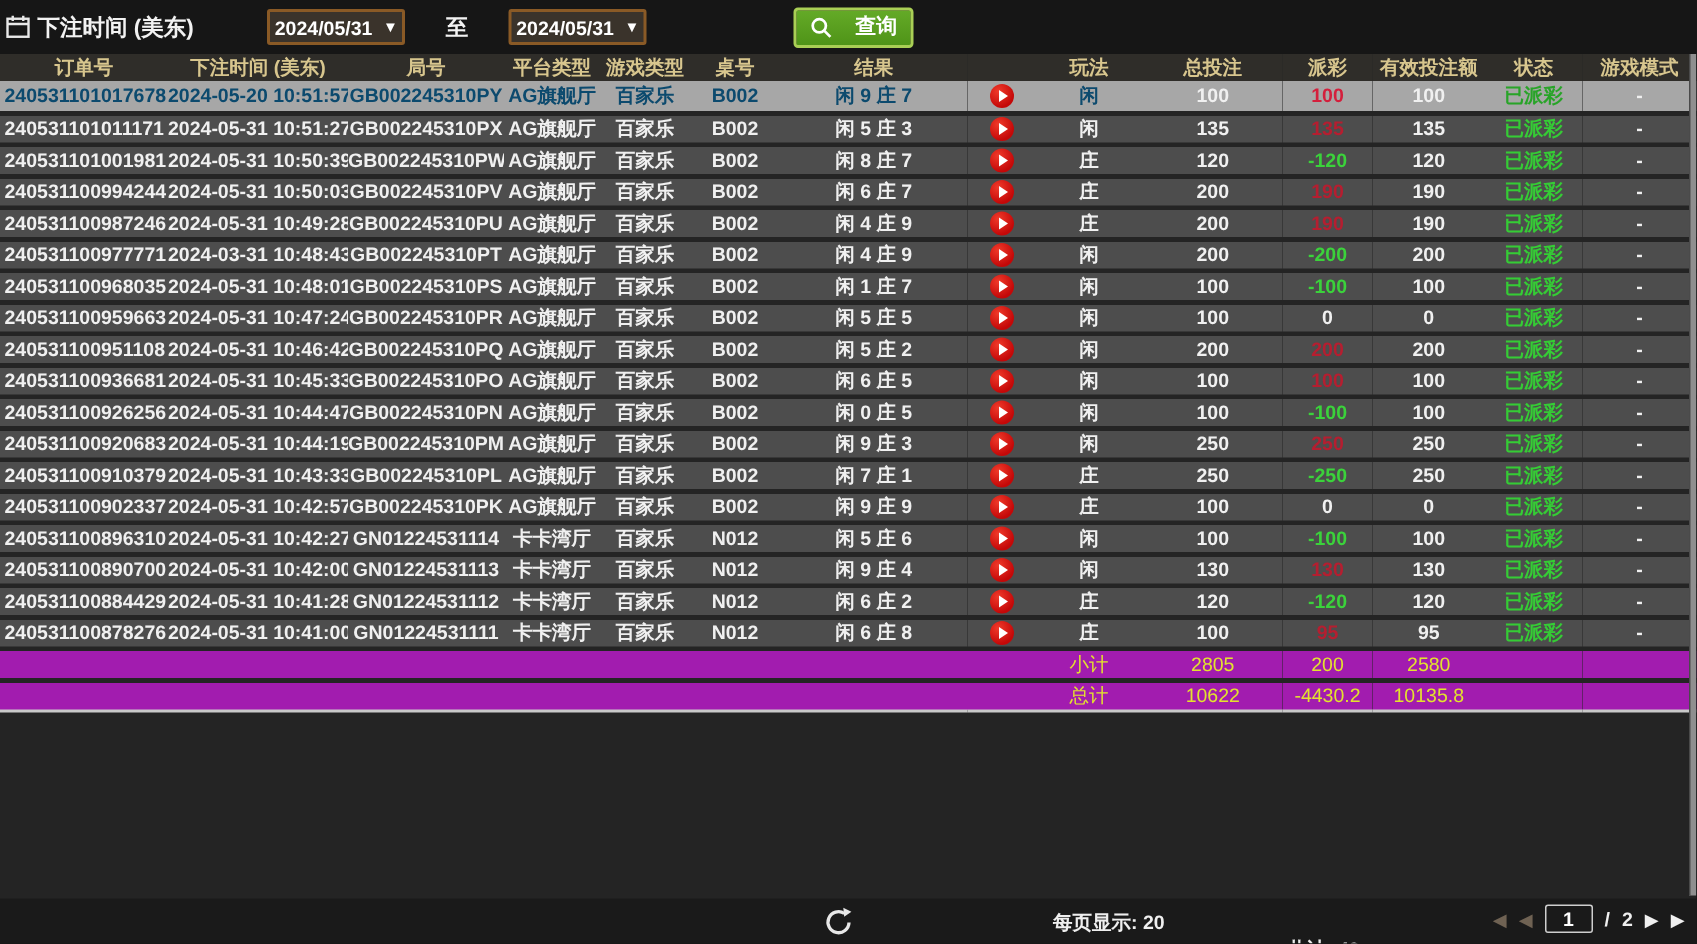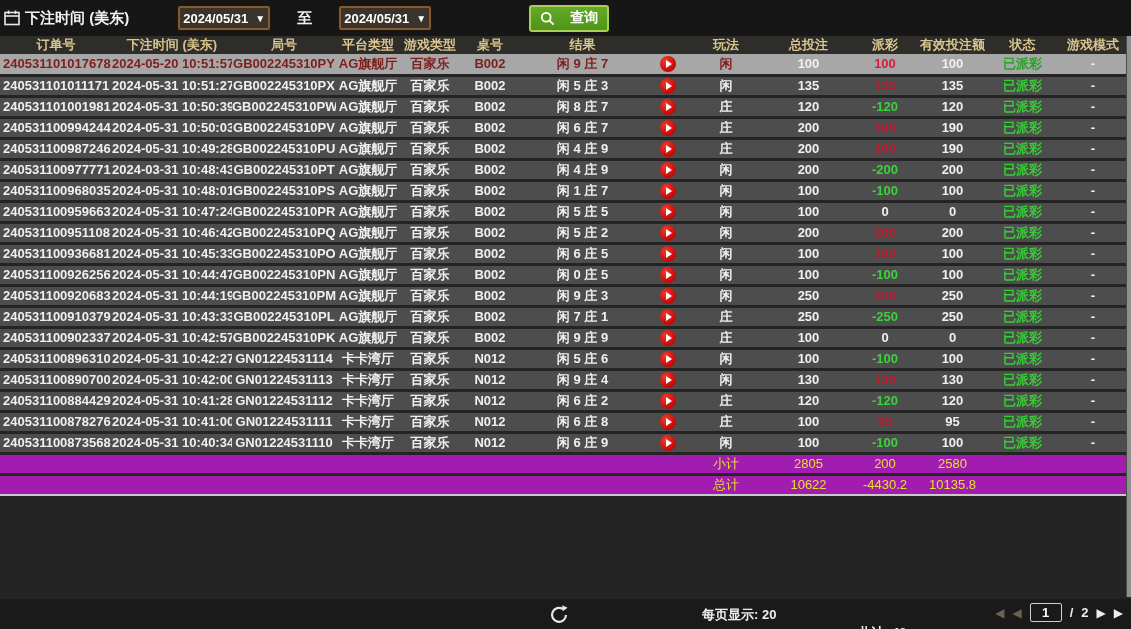--- a/index.html
+++ b/index.html
@@ -25,21 +25,21 @@
   
   table { width:1131px; border-collapse:collapse; table-layout:fixed; background:#242424; }
   col.c0{width:112px} col.c1{width:120px} col.c2{width:104px} col.c3{width:64px} col.c4{width:60px}
   col.c5{width:60px} col.c6{width:125px} col.c7{width:45px} col.c8{width:72px} col.c9{width:93px}
   col.c10{width:60px} col.c11{width:75px} col.c12{width:65px} col.c13{width:76px}
   thead th { height:18px; background:#2f2d29; color:#d8c68e; font-size:13px; font-weight:bold; text-align:center; }
   tbody td { height:21px; background:#4d4d4d; color:#f0f0f0; font-size:13px; font-weight:600;
     text-align:center; border-bottom:3px solid #242424; white-space:nowrap; overflow:hidden; }
   tbody td.c0 { text-align:left; padding-left:3px; }
   tr.selected td { background:#a7a7a7; }
-  tr.selected td.txt { color:#7f1d1d;margin-left:12px; }
+  tr.selected td.txt { color:#0c4a6e;margin-left:12px; }
   td.pos { color:#b51e30; }
   tr.selected td.pos { color:#d41f3c; }
   td.neg { color:#3bd23b; }
   td.status { color:#35cc35; }
   tr.selected td.status { color:#28a428; }
   .play-btn { display:inline-block; width:16px; height:16px; border-radius:50%;
     background:radial-gradient(circle at 35% 30%, #f03a2a, #c40808 70%); position:relative; cursor:pointer; vertical-align:middle; }
   .play-btn .tri { position:absolute; left:6px; top:4px; width:0; height:0;
     border-left:6px solid #fff; border-top:4px solid transparent; border-bottom:4px solid transparent; }
   tr.totals td { background:#a21caf; color:#e2e22e; font-weight:normal; font-size:13px; height:21px; }
@@ -412,36 +412,20 @@
           <td class="c5 txt">N012</td>
           <td class="c6 txt">闲 6 庄 8</td>
           <td class="c7"><span class="play-btn"><span class="tri"></span></span></td>
           <td class="c8 txt">庄</td>
           <td class="c9 num">100</td>
           <td class="c10 pos">95</td>
           <td class="c11 num">95</td>
           <td class="c12 status">已派彩</td>
           <td class="c13 num">-</td>
         </tr>
-        <tr class="data-row">
-          <td class="c0 txt">240531100873568</td>
-          <td class="c1 txt">2024-05-31 10:40:34</td>
-          <td class="c2 txt">GN01224531110</td>
-          <td class="c3 txt">卡卡湾厅</td>
-          <td class="c4 txt">百家乐</td>
-          <td class="c5 txt">N012</td>
-          <td class="c6 txt">闲 6 庄 9</td>
-          <td class="c7"><span class="play-btn"><span class="tri"></span></span></td>
-          <td class="c8 txt">闲</td>
-          <td class="c9 num">100</td>
-          <td class="c10 neg">-100</td>
-          <td class="c11 num">100</td>
-          <td class="c12 status">已派彩</td>
-          <td class="c13 num">-</td>
-        </tr>
         <tr class="totals subtotal-row">
           <td colspan="8"></td>
           <td class="c8">小计</td>
           <td class="c9">2805</td>
           <td class="c10">200</td>
           <td class="c11">2580</td>
           <td class="c12"></td>
           <td class="c13"></td>
         </tr>
         <tr class="totals grand-total-row">

